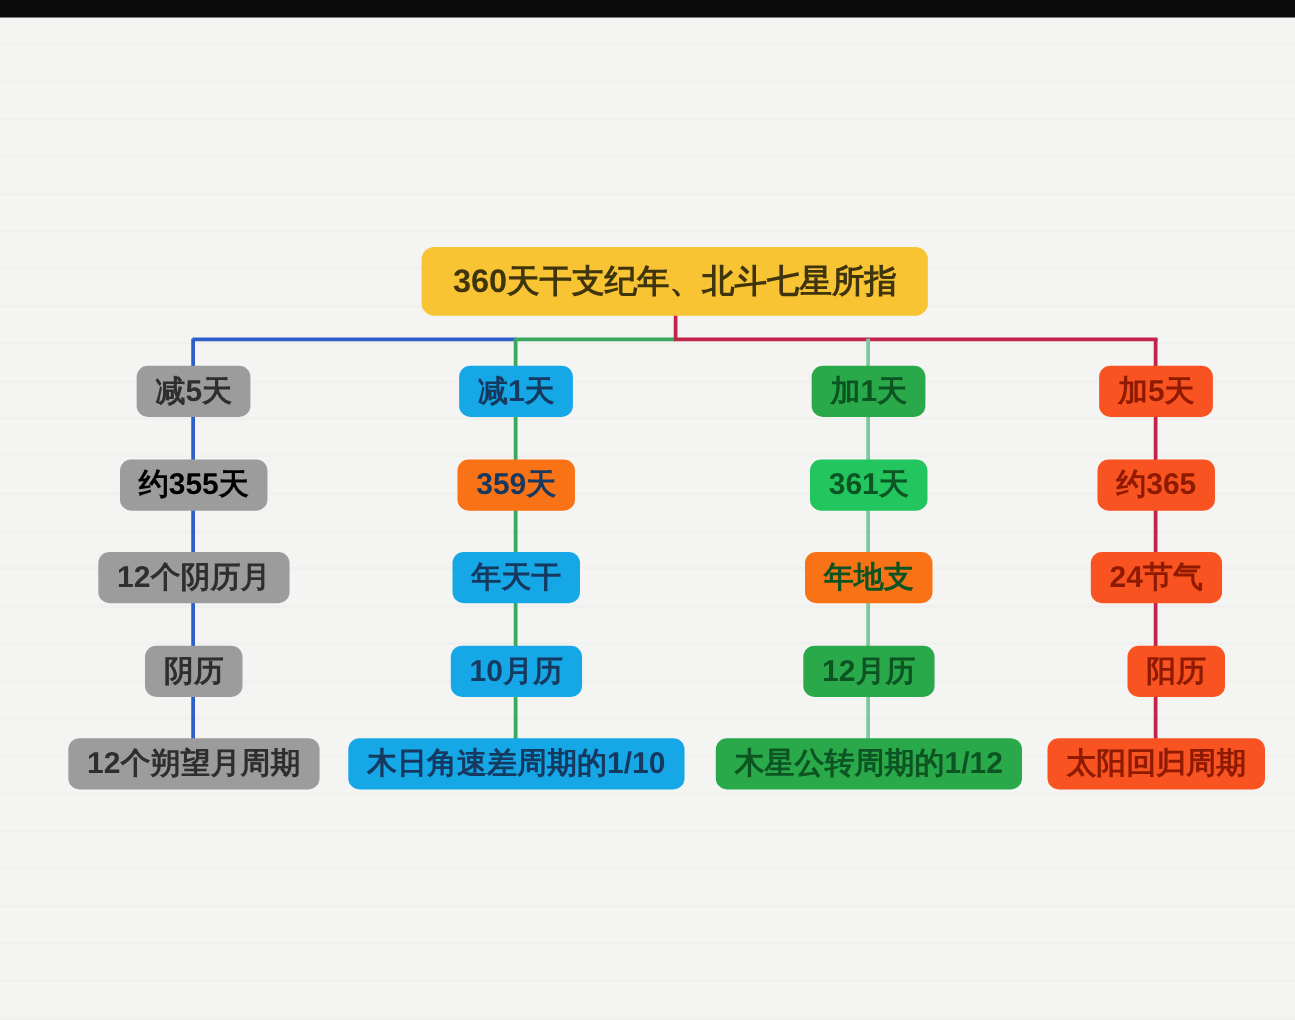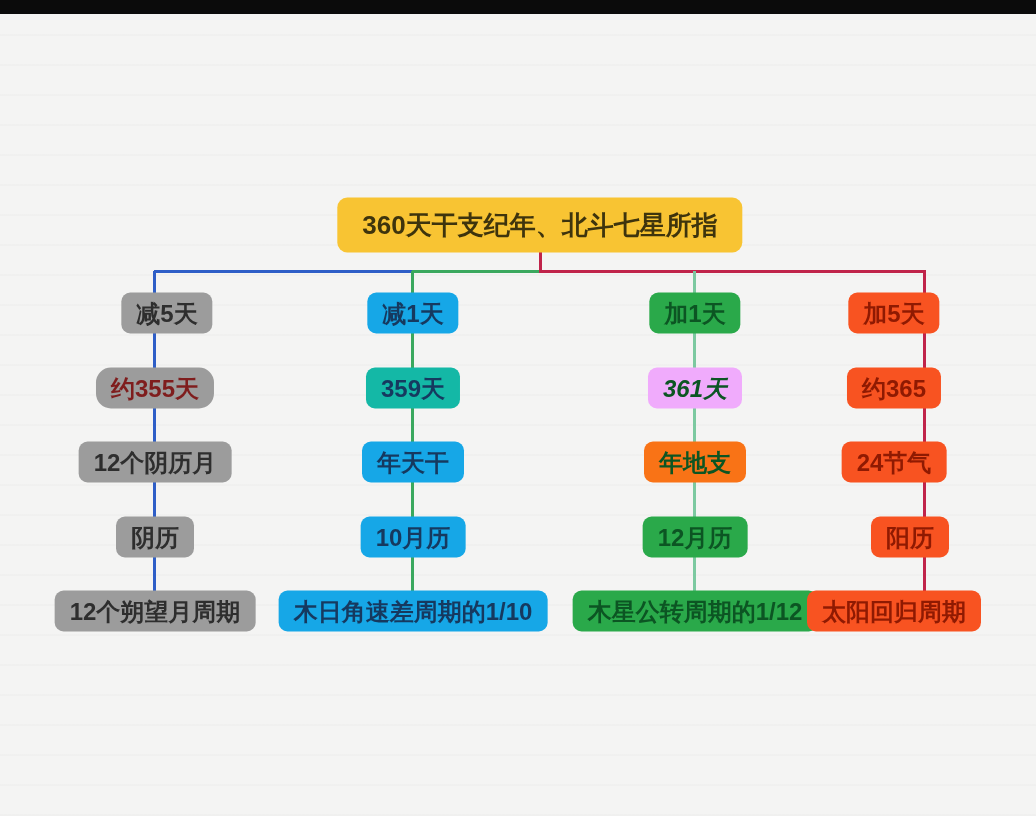--- a/index.html
+++ b/index.html
@@ -32,55 +32,55 @@
     border-radius:9px;font-size:24px;font-weight:bold;
     text-align:center;
   }
   .root{
     position:absolute;left:540px;top:225px;transform:translate(-50%,-50%);
     z-index:2;white-space:nowrap;
     height:55px;line-height:55px;padding:0 25px;
     border-radius:10px;font-size:26px;font-weight:bold;
     text-align:center;
   }
-  .c1{left:155px}.c2{left:413px}.c3{left:695px}.c4{left:894px}
+  .c1{left:155px}.c2{left:413px}.c3{left:695px}.c4{left:925px}
   .r1{top:313px}.r2{top:388px}.r3{top:462px}.r4{top:537px}.r5{top:611px}
 </style>
 </head>
 <body>
 
 <div class="topbar" style="background: rgb(11, 11, 11);"></div>
 
 <div class="canvas">
 
   <div class="stub" style="background: rgb(192, 36, 74);"></div>
   <div class="hline h1" style="background: rgb(46, 94, 199);"></div>
   <div class="hline h2" style="background: rgb(58, 168, 94);"></div>
   <div class="hline h3" style="background: rgb(192, 36, 74);"></div>
   <div class="vline v1" style="background: rgb(46, 94, 199);"></div>
   <div class="vline v2" style="background: rgb(58, 168, 94);"></div>
   <div class="vline v3" style="background: rgb(124, 201, 160);"></div>
   <div class="vline v4" style="background: rgb(192, 36, 74);"></div>
 
   <div class="root" style="background: rgb(248, 196, 51); color: rgb(62, 52, 13);">360天干支纪年、北斗七星所指</div>
 
-  <div class="node c1 r1" style="background: rgb(156, 156, 156); color: rgb(46, 46, 46); margin-left: 12px;">减5天</div>
-  <div class="node c1 r2" style="background: rgb(156, 156, 156); color: #7f1d1d; border-radius: 15px;">约355天</div>
+  <div class="node c1 r1" style="background: rgb(156, 156, 156); color: rgb(46, 46, 46);">减5天</div>
+  <div class="node c1 r2" style="background: rgb(156, 156, 156); color: #000000;">约355天</div>
   <div class="node c1 r3" style="background: rgb(156, 156, 156); color: rgb(46, 46, 46);">12个阴历月</div>
   <div class="node c1 r4" style="background: rgb(156, 156, 156); color: rgb(46, 46, 46);">阴历</div>
   <div class="node c1 r5" style="background: rgb(156, 156, 156); color: rgb(46, 46, 46);">12个朔望月周期</div>
 
   <div class="node c2 r1" style="background: rgb(22, 167, 231); color: rgb(22, 57, 95);">减1天</div>
-  <div class="node c2 r2" style="background: #14b8a6; color: rgb(22, 57, 95);">359天</div>
+  <div class="node c2 r2" style="background: #f97316; color: rgb(22, 57, 95);">359天</div>
   <div class="node c2 r3" style="background: rgb(22, 167, 231); color: rgb(22, 57, 95);">年天干</div>
   <div class="node c2 r4" style="background: rgb(22, 167, 231); color: rgb(22, 57, 95);">10月历</div>
   <div class="node c2 r5" style="background: rgb(22, 167, 231); color: rgb(22, 57, 95);">木日角速差周期的1/10</div>
 
   <div class="node c3 r1" style="background: rgb(42, 169, 74); color: rgb(12, 85, 35);">加1天</div>
-  <div class="node c3 r2" style="background: #f0abfc; color: rgb(12, 85, 35); font-style: italic;">361天</div>
+  <div class="node c3 r2" style="background: #22c55e; color: rgb(12, 85, 35);">361天</div>
   <div class="node c3 r3" style="background: #f97316; color: rgb(12, 85, 35);">年地支</div>
   <div class="node c3 r4" style="background: rgb(42, 169, 74); color: rgb(12, 85, 35);">12月历</div>
   <div class="node c3 r5" style="background: rgb(42, 169, 74); color: rgb(12, 85, 35);">木星公转周期的1/12</div>
 
   <div class="node c4 r1" style="background: rgb(248, 83, 33); color: rgb(143, 26, 2);">加5天</div>
   <div class="node c4 r2" style="background: rgb(248, 83, 33); color: rgb(143, 26, 2);">约365</div>
   <div class="node c4 r3" style="background: rgb(248, 83, 33); color: rgb(143, 26, 2);">24节气</div>
   <div class="node c4 r4" style="background: rgb(248, 83, 33); color: rgb(143, 26, 2); margin-left: 16px;">阳历</div>
   <div class="node c4 r5" style="background: rgb(248, 83, 33); color: rgb(143, 26, 2);">太阳回归周期</div>
 

